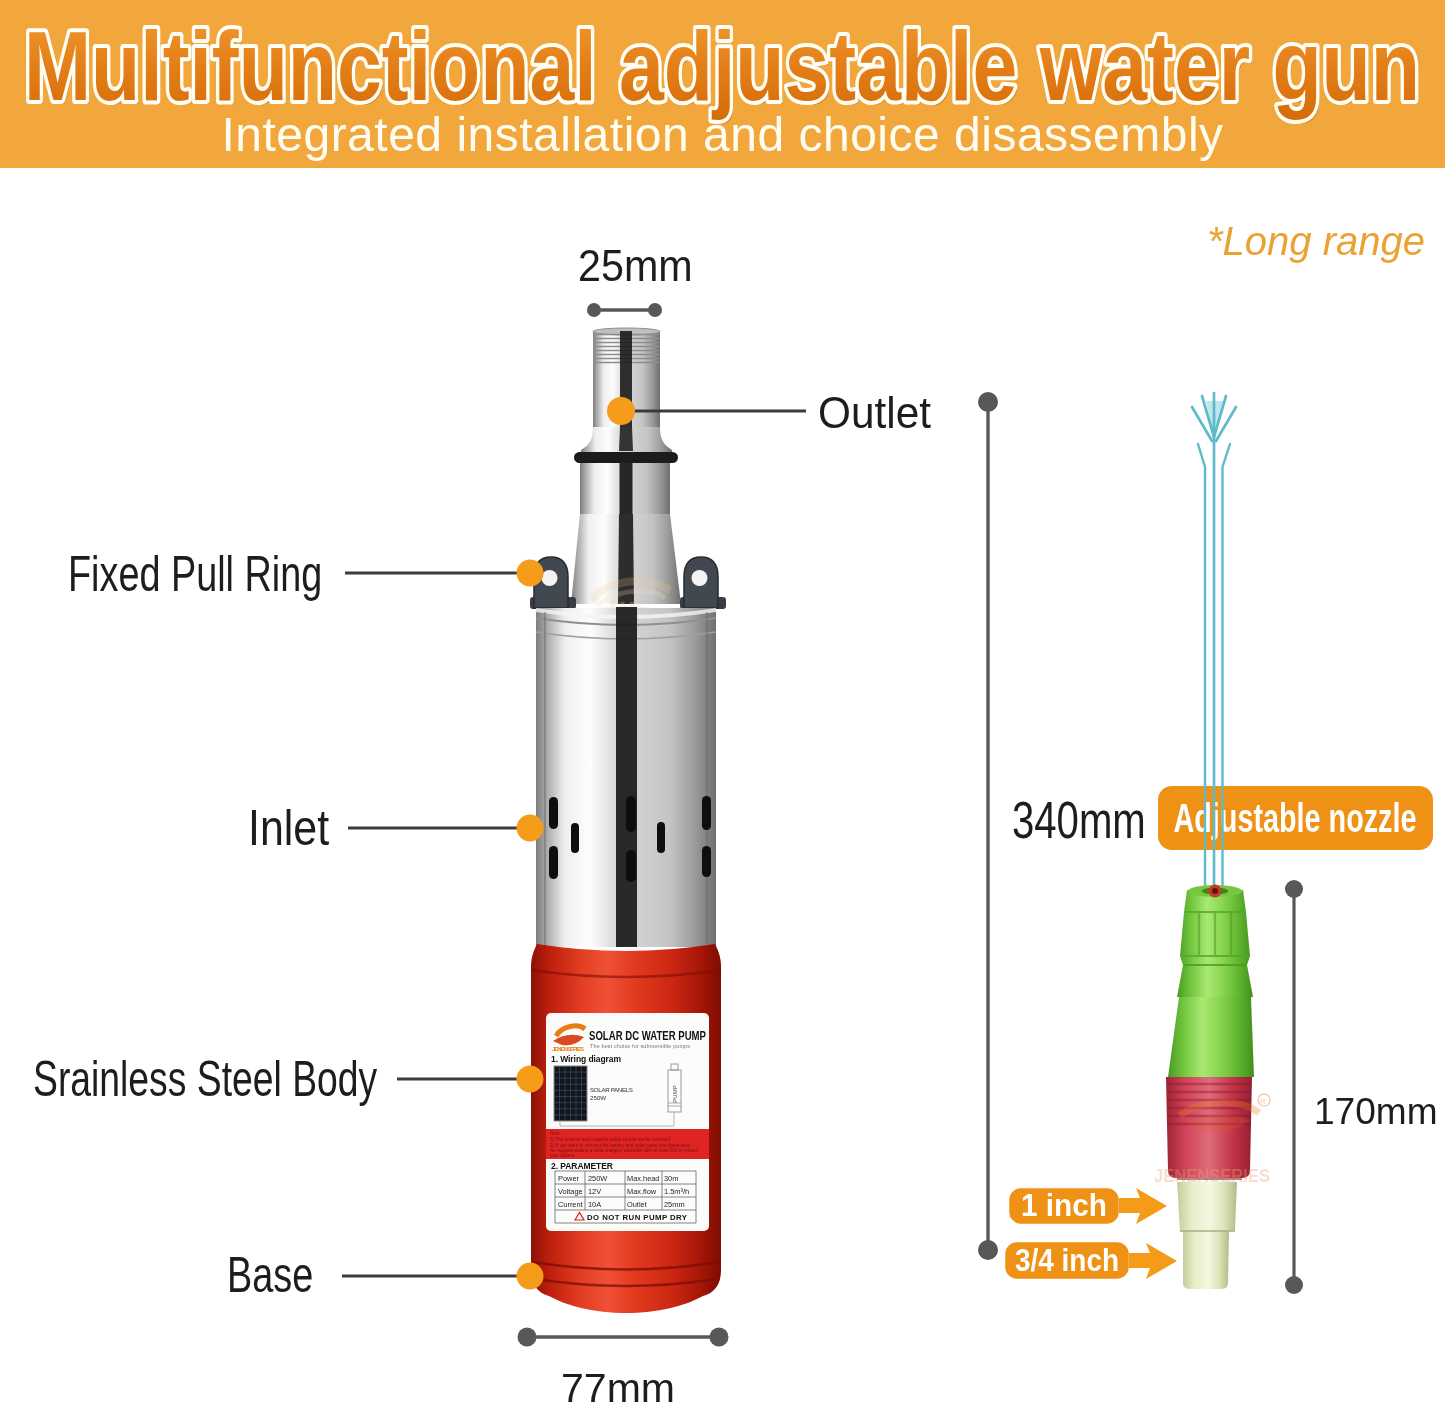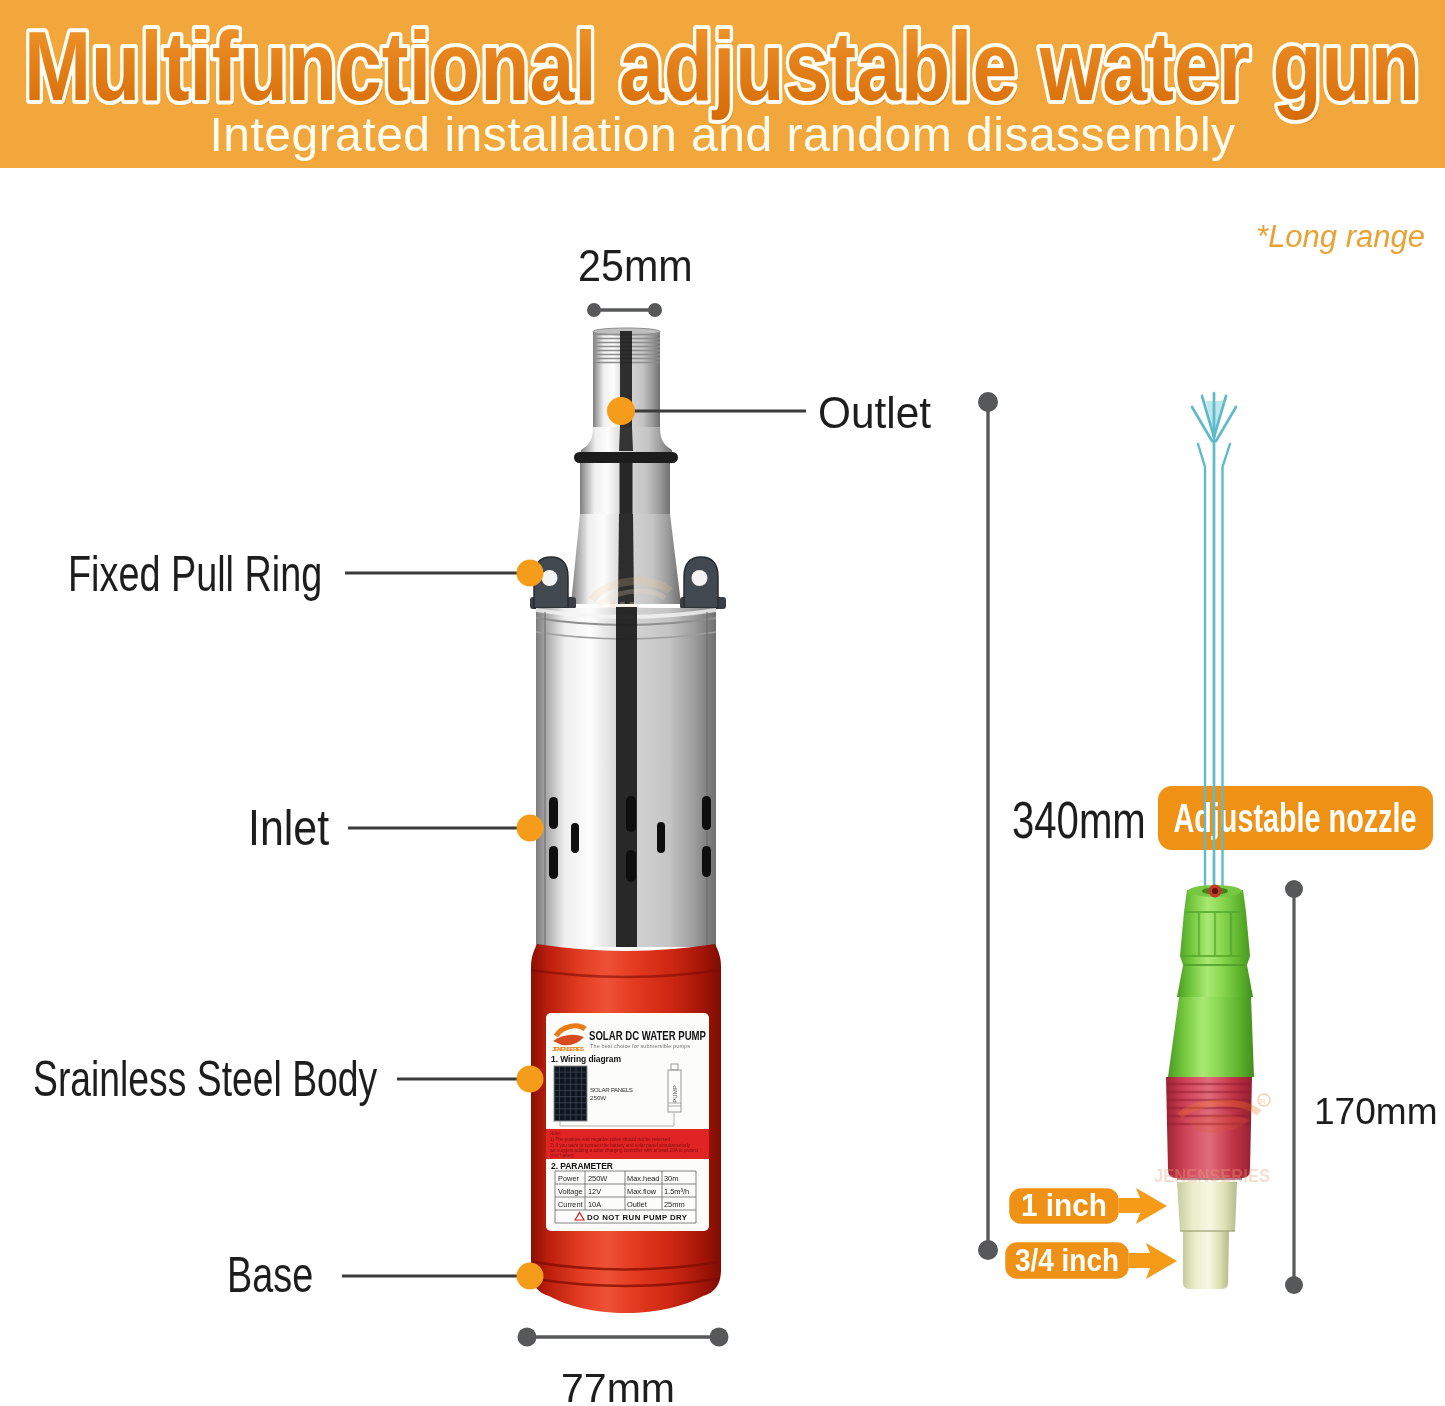--- a/index.html
+++ b/index.html
@@ -17,21 +17,21 @@
 <defs>
 <linearGradient id="titg" x1="0" y1="0" x2="0" y2="1">
 <stop offset="0" stop-color="#f09a30"></stop>
 <stop offset="0.45" stop-color="#e5811a"></stop>
 <stop offset="1" stop-color="#d56b06"></stop>
 </linearGradient>
 </defs>
 <text x="27" y="104" textLength="1396" lengthAdjust="spacingAndGlyphs" font-family="Liberation Sans,sans-serif" font-weight="bold" font-size="98" fill="#c96a0c" opacity="0.55">Multifunctional adjustable water gun</text>
 <text x="24" y="100" textLength="1396" lengthAdjust="spacingAndGlyphs" font-family="Liberation Sans,sans-serif" font-weight="bold" font-size="98" fill="url(#titg)" stroke="#fffef6" stroke-width="8" paint-order="stroke" stroke-linejoin="round">Multifunctional adjustable water gun</text>
 </svg>
-<div class="sub">Integrated installation and random disassembly</div>
+<div class="sub">Integrated installation and choice disassembly</div>
 </div>
 <svg id="art" width="1445" height="1406" viewBox="0 0 1445 1406">
 <defs>
 <linearGradient id="steel" x1="0" y1="0" x2="1" y2="0">
  <stop offset="0" stop-color="#7d7d7d"></stop>
  <stop offset="0.06" stop-color="#aaaaaa"></stop>
  <stop offset="0.16" stop-color="#efefef"></stop>
  <stop offset="0.30" stop-color="#fdfdfd"></stop>
  <stop offset="0.46" stop-color="#d5d5d5"></stop>
  <stop offset="0.60" stop-color="#cfcfcf"></stop>
@@ -262,13 +262,13 @@
     </svg>
     <div class="txt" style="left:578px; top:240px; font-size:45px; font-weight:400; color:#1d1d1d; transform:scaleX(0.917);">25mm</div>
 <div class="txt" style="left:818px; top:388px; font-size:44px; font-weight:400; color:#1d1d1d; transform:scaleX(0.962);">Outlet</div>
 <div class="txt" style="left:68px; top:545px; font-size:50px; font-weight:400; color:#1d1d1d; transform:scaleX(0.756);">Fixed Pull Ring</div>
 <div class="txt" style="left:248px; top:799px; font-size:50px; font-weight:400; color:#1d1d1d; transform:scaleX(0.858);">Inlet</div>
 <div class="txt" style="left:33px; top:1050px; font-size:50px; font-weight:400; color:#1d1d1d; transform:scaleX(0.746);">Srainless Steel Body</div>
 <div class="txt" style="left:227px; top:1246px; font-size:50px; font-weight:400; color:#1d1d1d; transform:scaleX(0.756);">Base</div>
 <div class="txt" style="left:561px; top:1366px; font-size:40px; font-weight:400; color:#1d1d1d; transform:scaleX(1.026);">77mm</div>
 <div class="txt" style="left:1012px; top:790px; font-size:52px; font-weight:400; color:#1d1d1d; transform:scaleX(0.771);">340mm</div>
 <div class="txt" style="left:1314px; top:1091px; font-size:36px; font-weight:400; color:#1d1d1d; transform:scaleX(1.029);">170mm</div>
-<div class="oi" style="right:20px; top:219px; font-size:31px;">*Long range</div>
+<div class="oi" style="right:20px; top:219px; font-size:40px;">*Long range</div>
 </div>
 </body></html>

